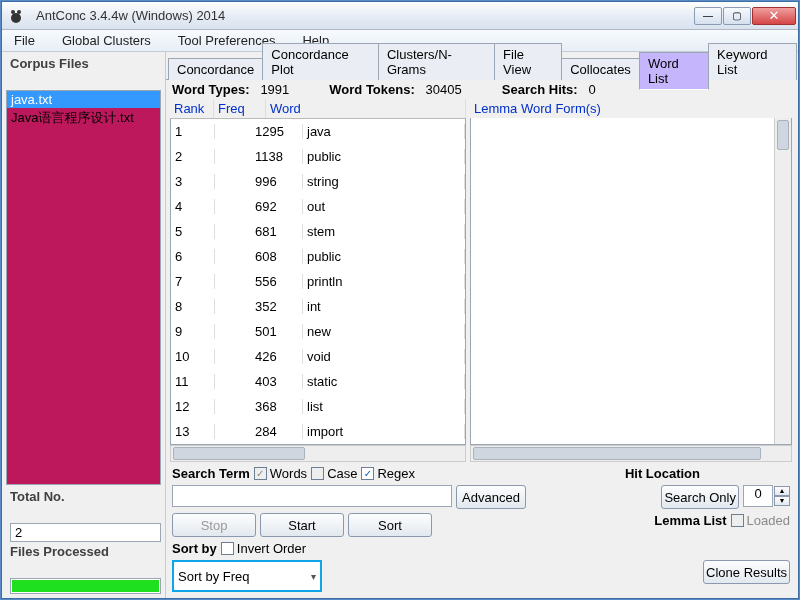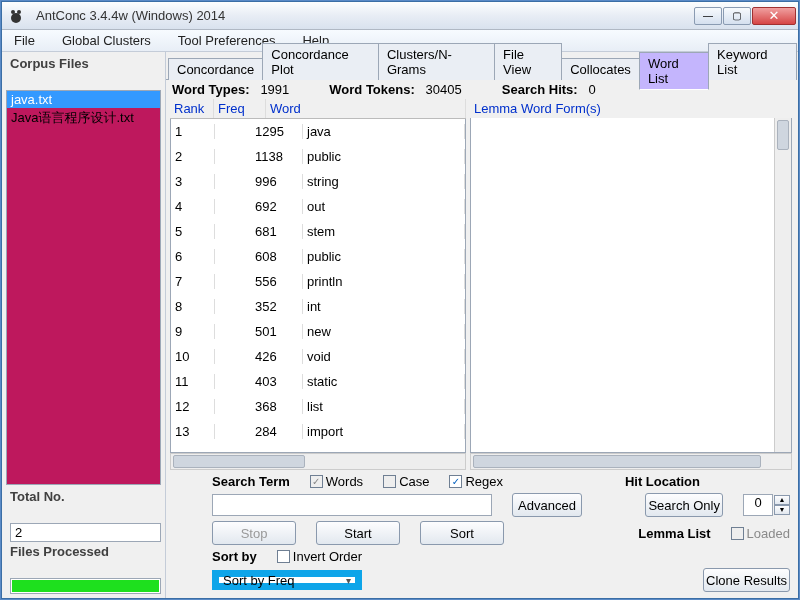--- a/index.html
+++ b/index.html
@@ -41,30 +41,30 @@
 .td { padding:0 4px; border-right:1px solid #ddd; overflow:hidden; white-space:nowrap; }
 .td.rank { width:44px; } .td.freq { width:52px;margin-left:36px; } .td.word { flex:1; }
 .lemma-head { color:#0030cc; padding:2px 4px; }
 .lemma-body { flex:1; background:#fff; border:1px solid #9ca7b6; border-top:none; position:relative; }
 .vscroll { position:absolute; right:0; top:0; bottom:0; width:17px; background:#eee; border-left:1px solid #ccc;}
 .vscroll .thumb { position:absolute; top:2px; left:2px; right:2px; height:30px; background:#cfd6df; border:1px solid #aab2bd; border-radius:2px;}
 .hscrolls { display:flex; gap:4px; padding:0 4px; }
 .hscroll { flex:1; height:17px; background:#eee; border:1px solid #ccc; position:relative; }
 .hscroll .thumb { position:absolute; left:2px; top:1px; bottom:1px; width:45%; background:#cfd6df; border:1px solid #aab2bd; border-radius:2px;}
 .controls { padding:4px 6px 6px 6px; display:flex; flex-direction:column; gap:4px; }
-.crow { display:flex; align-items:center; gap:20px;margin-left:40px; }
+.crow { display:flex; align-items:flex-start; gap:4px; }
 .crow .spacer { flex:1; }
 .lbl-bold { font-weight:bold; }
 input[type=text], .txt { background:#fff; border:1px solid #9ca7b6; height:22px; padding:0 4px; }
 .chk { display:inline-flex; align-items:center; gap:3px; }
 .chkbox { width:13px; height:13px; border:1px solid #6f7f93; background:#fff; display:inline-flex; align-items:center; justify-content:center; font-size:10px; color:#0060c0;}
 .chkbox.disabled { background:#eee; color:#888; }
 .btn { height:24px; padding:0 2px; border:1px solid #8a99ad; border-radius:3px; background:linear-gradient(#fdfdfe,#e2e8ef); display:inline-flex; align-items:center; justify-content:center; min-width:70px;}
 .btn.disabled { color:#999; }
-.select { height:20px; border:7px solid #0ea5e9; background:#fff; padding:0 18px 0 4px; position:relative; min-width:150px; display:inline-flex; align-items:center;}
+.select { height:32px; border:2px solid #0ea5e9; background:#fff; padding:0 18px 0 4px; position:relative; min-width:150px; display:inline-flex; align-items:center;}
 .select::after { content:"▾"; position:absolute; right:4px; font-size:10px; color:#555;}
 .spinner { display:flex; align-items:center; }
 .spinner .sval { width:30px; height:22px; border:1px solid #9ca7b6; background:#fff; text-align:center; }
 .spinner .sbtns { display:flex; flex-direction:column; margin-left:1px;}
 .spinner .sbtn { width:16px; height:10px; border:1px solid #8a99ad; background:linear-gradient(#fdfdfe,#e2e8ef); font-size:7px; line-height:7px; text-align:center;}
 .disabled-text { color:#8a8a8a; }
 svg.anticon { width: 16px; height: 16px; }
 </style>
 </head>
 <body>

